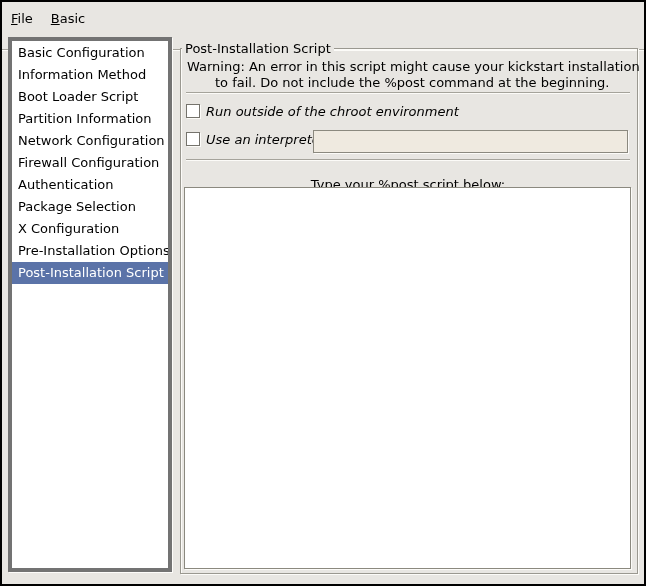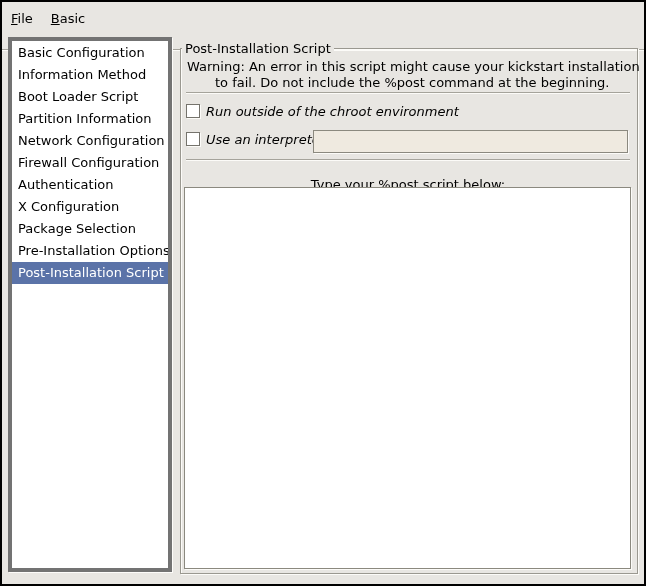--- a/index.html
+++ b/index.html
@@ -75,22 +75,22 @@
   </div>
 
   <div class="listbox">
     <div class="list-item">Basic Configuration</div>
     <div class="list-item">Information Method</div>
     <div class="list-item">Boot Loader Script</div>
     <div class="list-item">Partition Information</div>
     <div class="list-item">Network Configuration</div>
     <div class="list-item">Firewall Configuration</div>
     <div class="list-item">Authentication</div>
+    <div class="list-item">Package Selection</div>
     <div class="list-item">X Configuration</div>
-    <div class="list-item">Package Selection</div>
     <div class="list-item">Pre-Installation Options</div>
     <div class="list-item selected">Post-Installation Script</div>
   </div>
 
   <div class="frame">
     <div class="frame-label">Post-Installation Script</div>
 
     <div class="warning">
       <div>Warning: An error in this script might cause your kickstart installation</div>
       <div class="warning-line2">to fail. Do not include the %post command at the beginning.</div>

